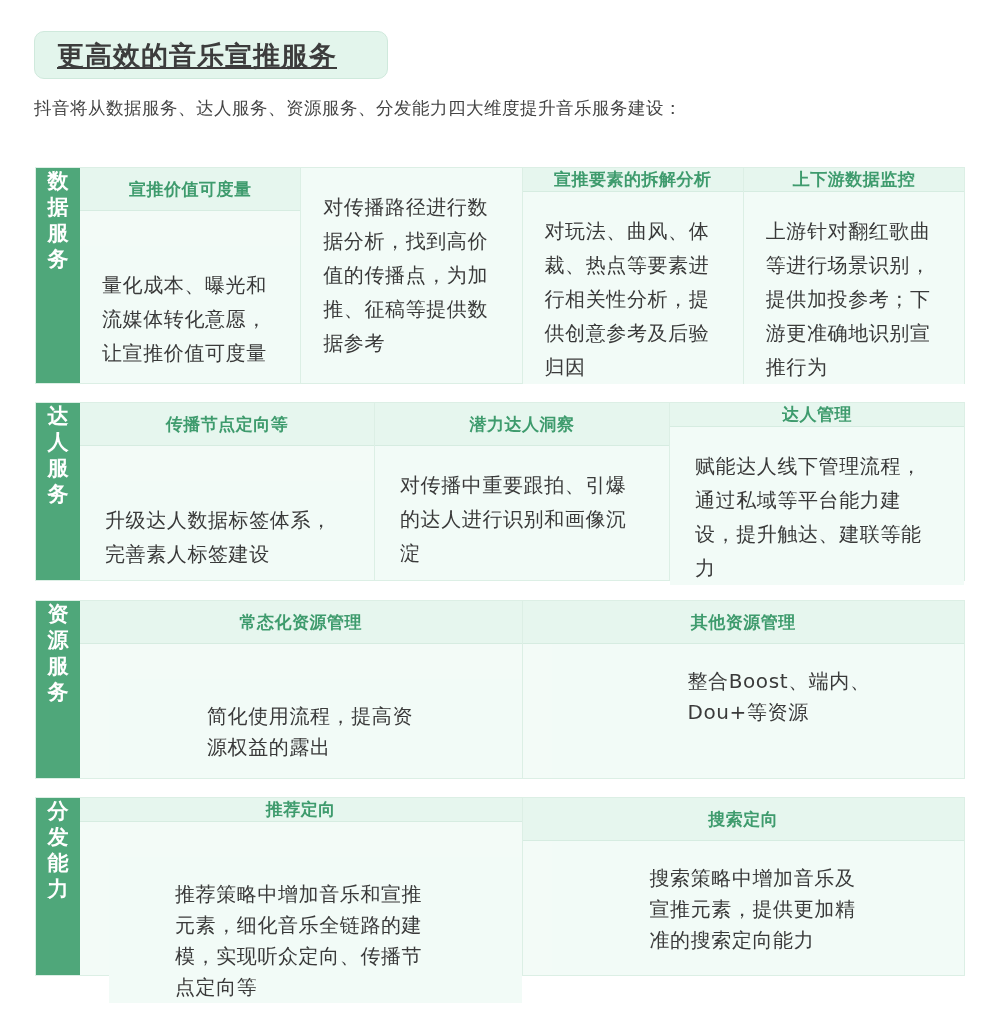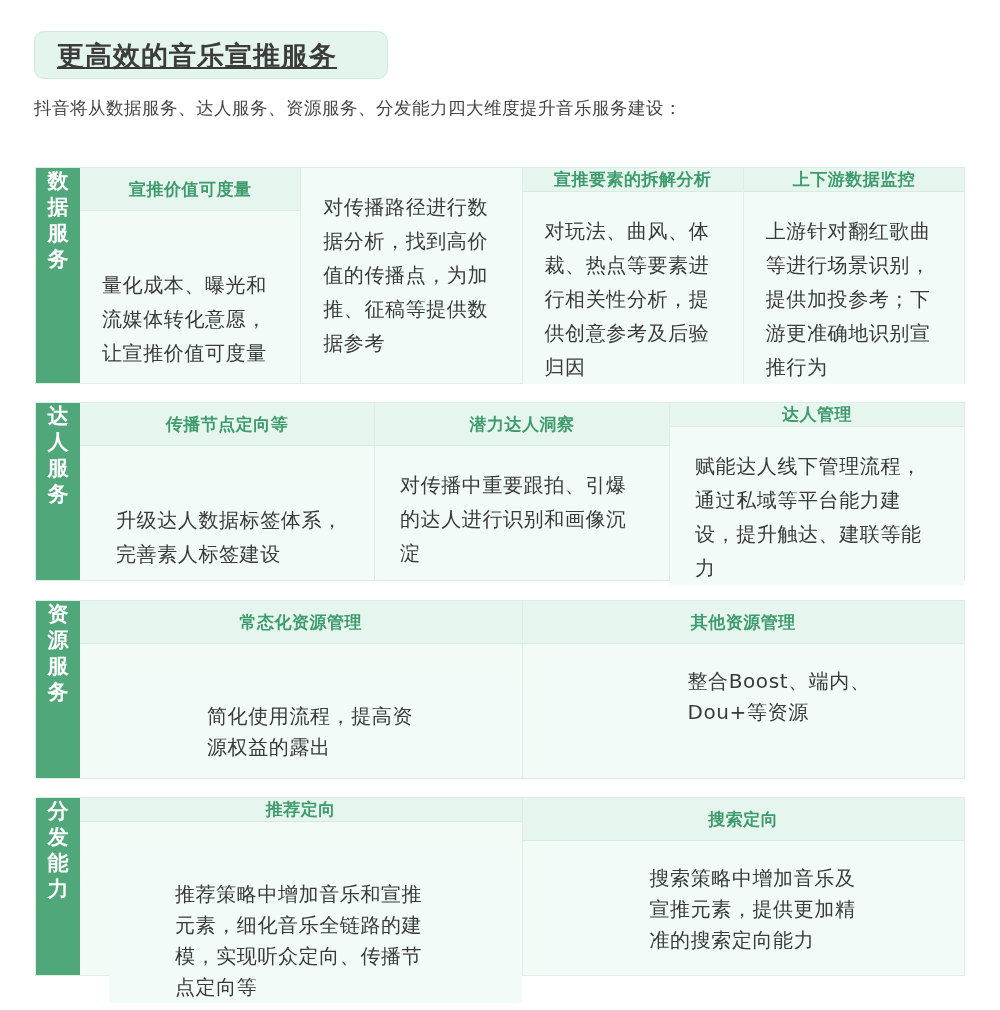--- a/index.html
+++ b/index.html
@@ -63,21 +63,21 @@
   </div>
 </div>
 
 <div class="block b2" style="top:402px;height:179px;">
   <div class="side">
     <div class="side-text">达人服务</div>
   </div>
   <div class="cols">
     <div class="col">
       <div class="col-head">传播节点定向等</div>
-      <div class="col-body" style="padding-left:36px;padding-right:22px;">升级达人数据标签体系，完善素人标签建设</div>
+      <div class="col-body" style="padding-left:25px;padding-right:22px;">升级达人数据标签体系，完善素人标签建设</div>
     </div>
     <div class="col">
       <div class="col-head">潜力达人洞察</div>
       <div class="col-body" style="padding-left:25px;padding-right:22px;">对传播中重要跟拍、引爆的达人进行识别和画像沉淀</div>
     </div>
     <div class="col">
       <div class="col-head">达人管理</div>
       <div class="col-body" style="padding-left:25px;padding-right:22px;">赋能达人线下管理流程，通过私域等平台能力建设，提升触达、建联等能力</div>
     </div>
   </div>

